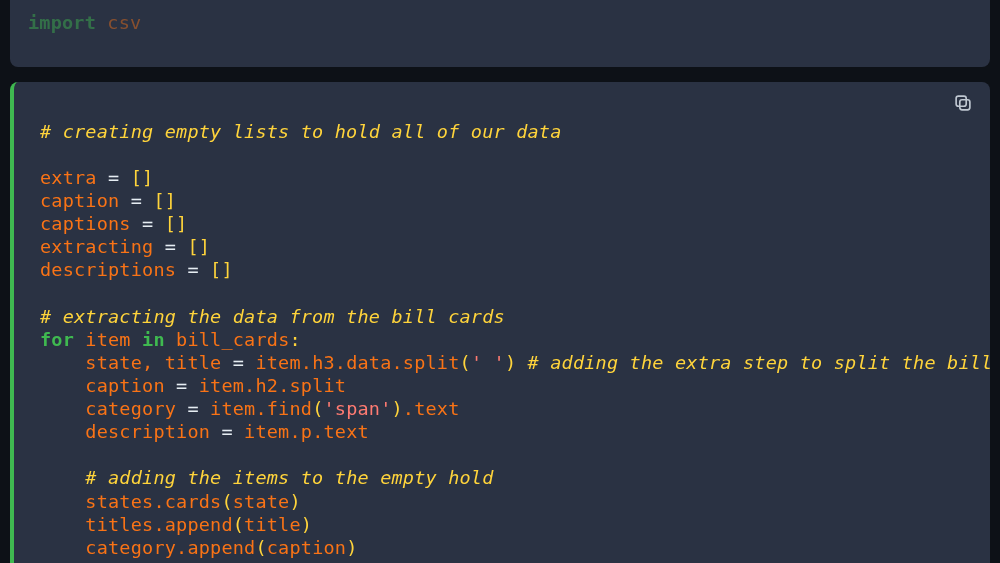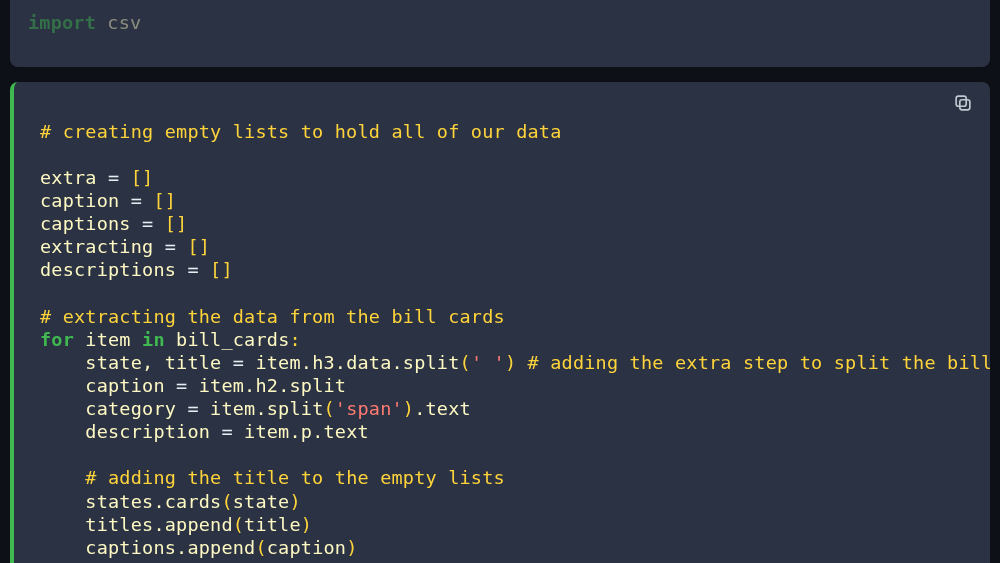--- a/index.html
+++ b/index.html
@@ -40,25 +40,25 @@
   .copy-btn {
     position: absolute;
     top: 10px;
     right: 14px;
     width: 24px;
     height: 24px;
     color: #c0c8d2;
     cursor: pointer;
   }
   .kw   { color: #3fb950; font-weight: 600; }
-  .def  { color: #fef9c3; }
+  .def  { color: #f97316; }
   .op   { color: #e6edf3; }
   .punc { color: #ffd43b; }
   .str  { color: #ff7b72; }
-  .cmt  { color: #ffd43b; }
+  .cmt  { color: #ffd43b; font-style: italic; }
   .ws   { white-space: pre; }
 </style>
 </head>
 <body>
 
 <div class="cell top" style="margin-top:-12px;">
   <div class="cell-content" style="opacity:0.45;">
 <span class="kw">import</span><span class="def"> csv</span>
   </div>
 </div>
@@ -76,23 +76,23 @@
 <span class="def">extra</span><span class="op"> = </span><span class="punc">[]</span>
 <span class="def">caption</span><span class="op"> = </span><span class="punc">[]</span>
 <span class="def">captions</span><span class="op"> = </span><span class="punc">[]</span>
 <span class="def">extracting</span><span class="op"> = </span><span class="punc">[]</span>
 <span class="def">descriptions</span><span class="op"> = </span><span class="punc">[]</span>
 
 <span class="cmt"># extracting the data from the bill cards</span>
 <span class="kw">for</span><span class="ws"> </span><span class="def">item</span><span class="ws"> </span><span class="kw">in</span><span class="ws"> </span><span class="def">bill_cards</span><span class="punc">:</span>
 <span class="ws">    </span><span class="def">state, title </span><span class="op">=</span><span class="def"> item.h3.data.split</span><span class="punc">(</span><span class="str">' '</span><span class="punc">)</span><span class="ws"> </span><span class="cmt"># adding the extra step to split the bill n</span>
 <span class="ws">    </span><span class="def">caption </span><span class="op">=</span><span class="def"> item.h2.split</span>
-<span class="ws">    </span><span class="def">category </span><span class="op">=</span><span class="def"> item.split</span><span class="punc">(</span><span class="str">'span'</span><span class="punc">)</span><span class="def">.text</span>
+<span class="ws">    </span><span class="def">category </span><span class="op">=</span><span class="def"> item.find</span><span class="punc">(</span><span class="str">'span'</span><span class="punc">)</span><span class="def">.text</span>
 <span class="ws">    </span><span class="def">description </span><span class="op">=</span><span class="def"> item.p.text</span>
 
-<span class="ws">    </span><span class="cmt"># adding the title to the empty lists</span>
+<span class="ws">    </span><span class="cmt"># adding the items to the empty hold</span>
 <span class="ws">    </span><span class="def">states.cards</span><span class="punc">(</span><span class="def">state</span><span class="punc">)</span>
 <span class="ws">    </span><span class="def">titles.append</span><span class="punc">(</span><span class="def">title</span><span class="punc">)</span>
-<span class="ws">    </span><span class="def">captions.append</span><span class="punc">(</span><span class="def">caption</span><span class="punc">)</span>
+<span class="ws">    </span><span class="def">category.append</span><span class="punc">(</span><span class="def">caption</span><span class="punc">)</span>
 <span class="ws">    </span><span class="def">categories.append</span><span class="punc">(</span><span class="def">category</span><span class="punc">)</span>
 
   </div>
 </div>
 
 </body></html>

